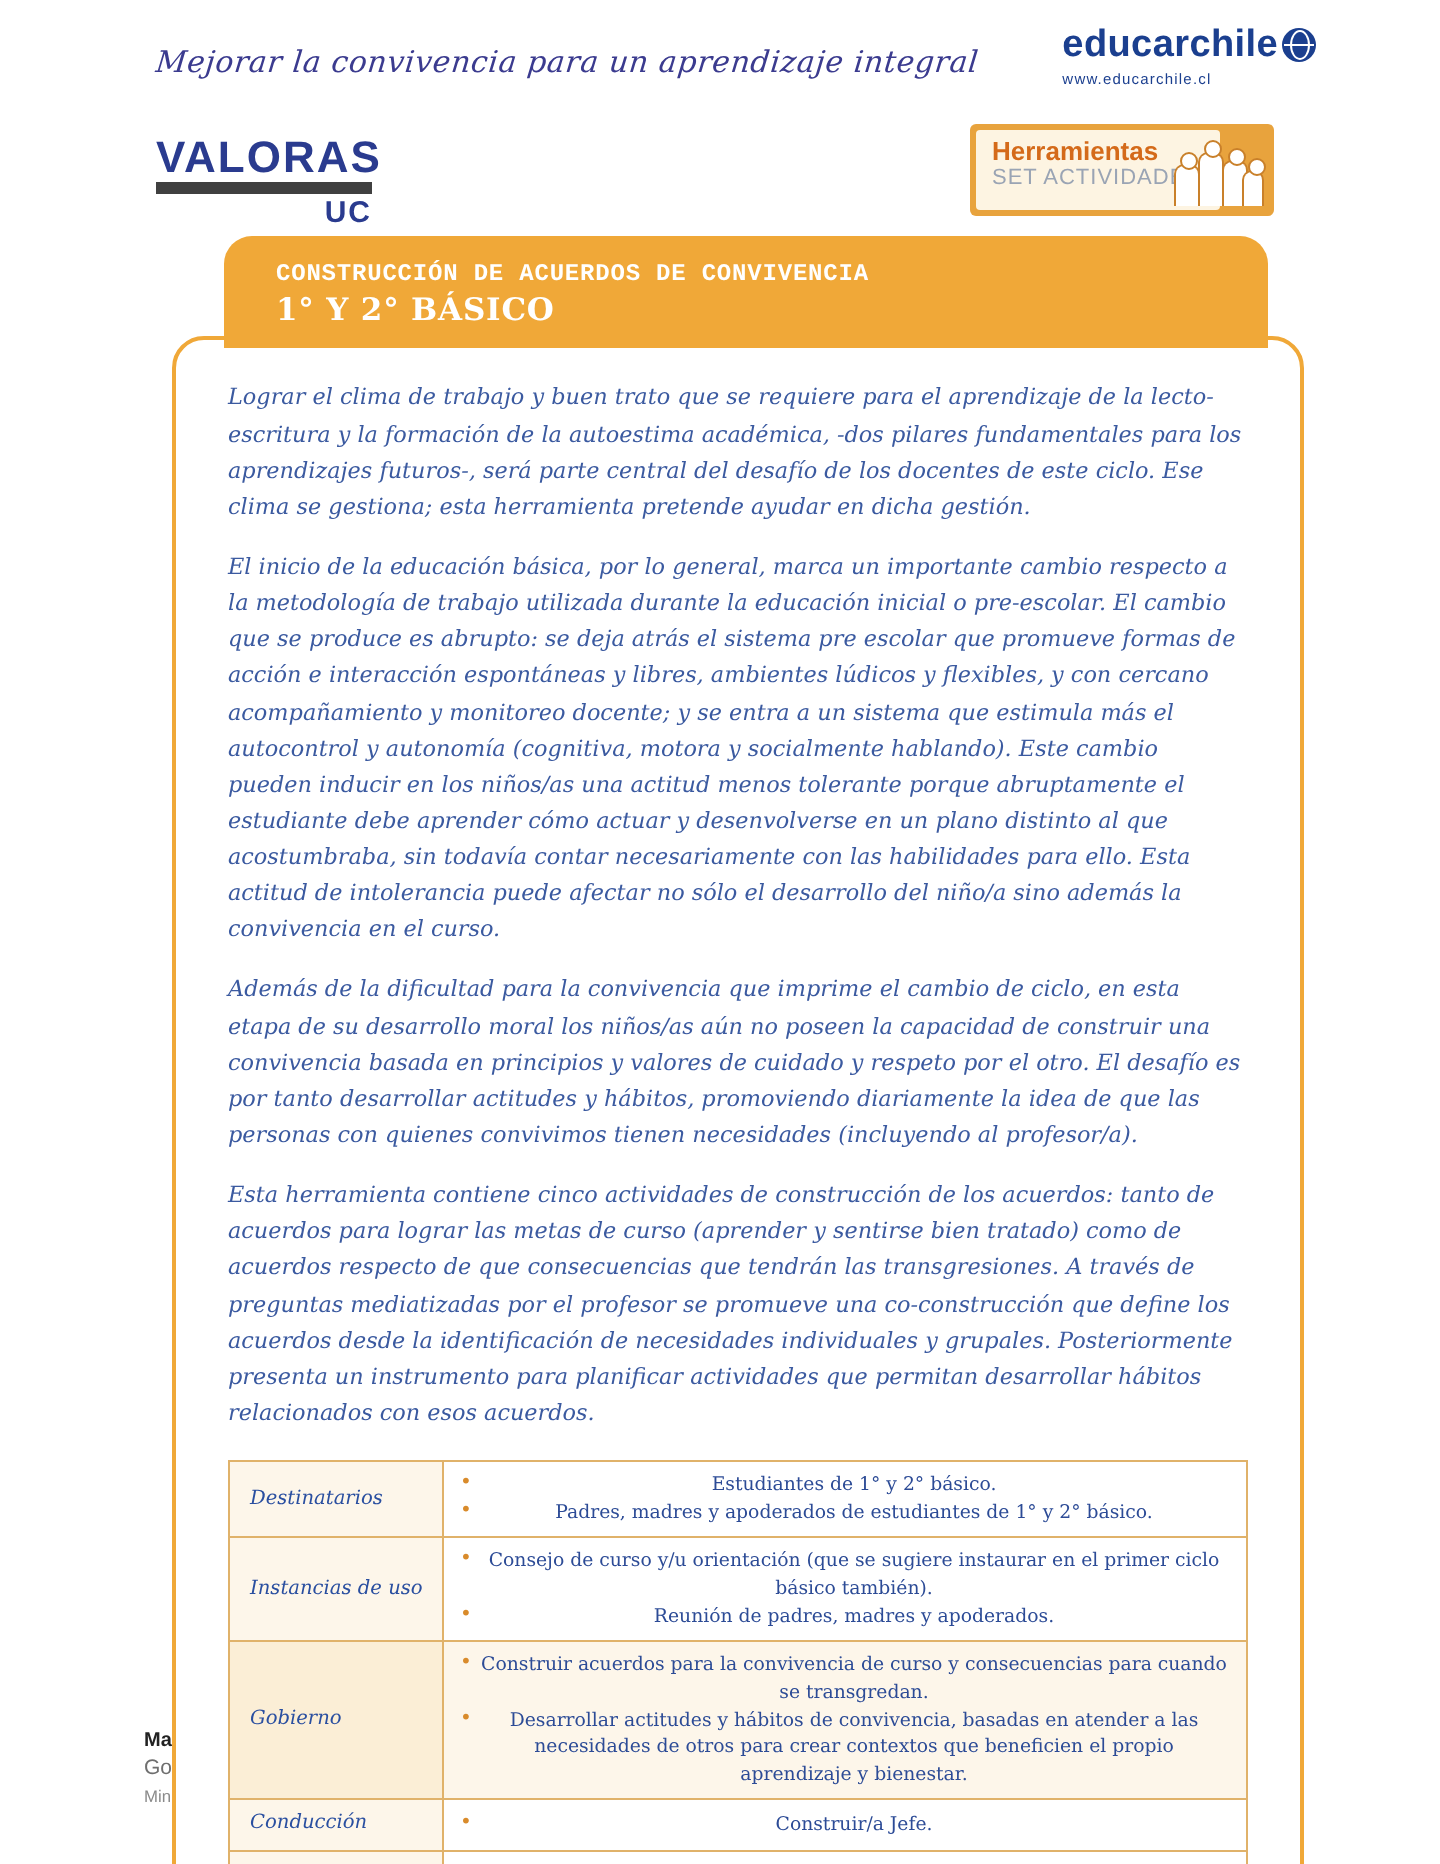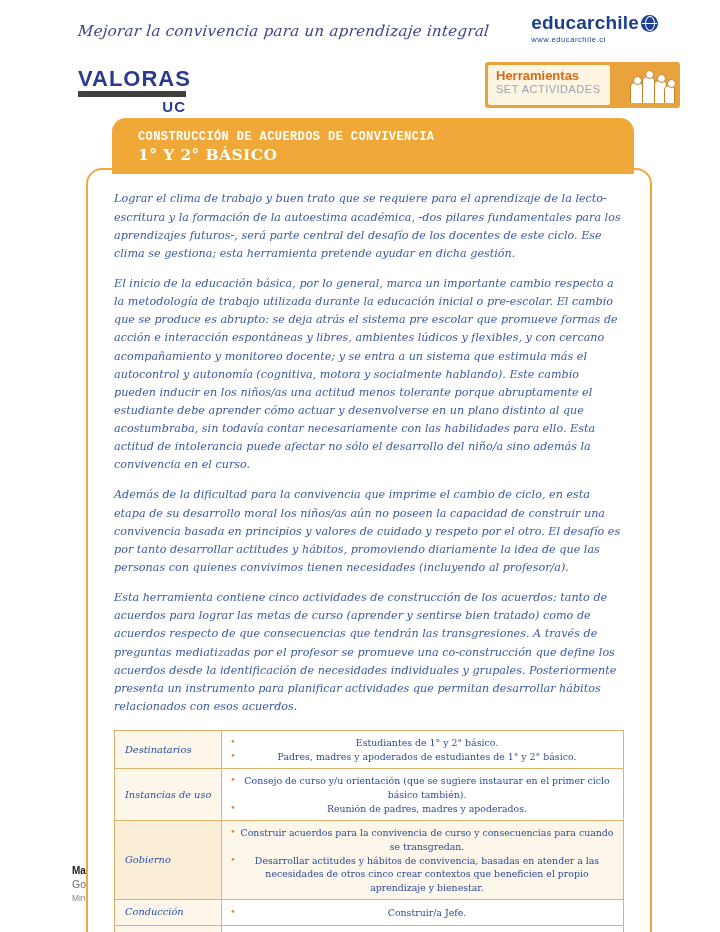--- a/index.html
+++ b/index.html
@@ -111,21 +111,21 @@
     padding-top: 1px;
     margin-top: 1px;
     width: 108px;
   }
 
   
   .herramientas {
     position: absolute;
     left: 485px;
     top: 62px;
-    width: 195px;
+    width: 152px;
     height: 46px;
     background: #e8a33d;
     border-radius: 3px;
   }
   .herramientas .hbox {
     position: absolute;
     left: 3px; top: 3px;
     width: 122px; height: 40px;
     background: #fdf4e2;
     border-radius: 2px;
@@ -380,21 +380,21 @@
             <td class="label">Instancias de uso</td>
             <td class="value">
               <div class="bullet-line">Consejo de curso y/u orientación (que se sugiere instaurar en el primer ciclo básico también).</div>
               <div class="bullet-line">Reunión de padres, madres y apoderados.</div>
             </td>
           </tr>
           <tr class="alt">
             <td class="label">Gobierno</td>
             <td class="value">
               <div class="bullet-line">Construir acuerdos para la convivencia de curso y consecuencias para cuando se transgredan.</div>
-              <div class="bullet-line">Desarrollar actitudes y hábitos de convivencia, basadas en atender a las necesidades de otros cinco crear contextos que beneficien el propio aprendizaje y bienestar.</div>
+              <div class="bullet-line">Desarrollar actitudes y hábitos de convivencia, basadas en atender a las necesidades de otros para crear contextos que beneficien el propio aprendizaje y bienestar.</div>
             </td>
           </tr>
           <tr>
             <td class="label">Conducción</td>
             <td class="value">
               <div class="bullet-line">Construir/a Jefe.</div>
             </td>
           </tr>
           <tr>
             <td class="label">Recursos</td>

